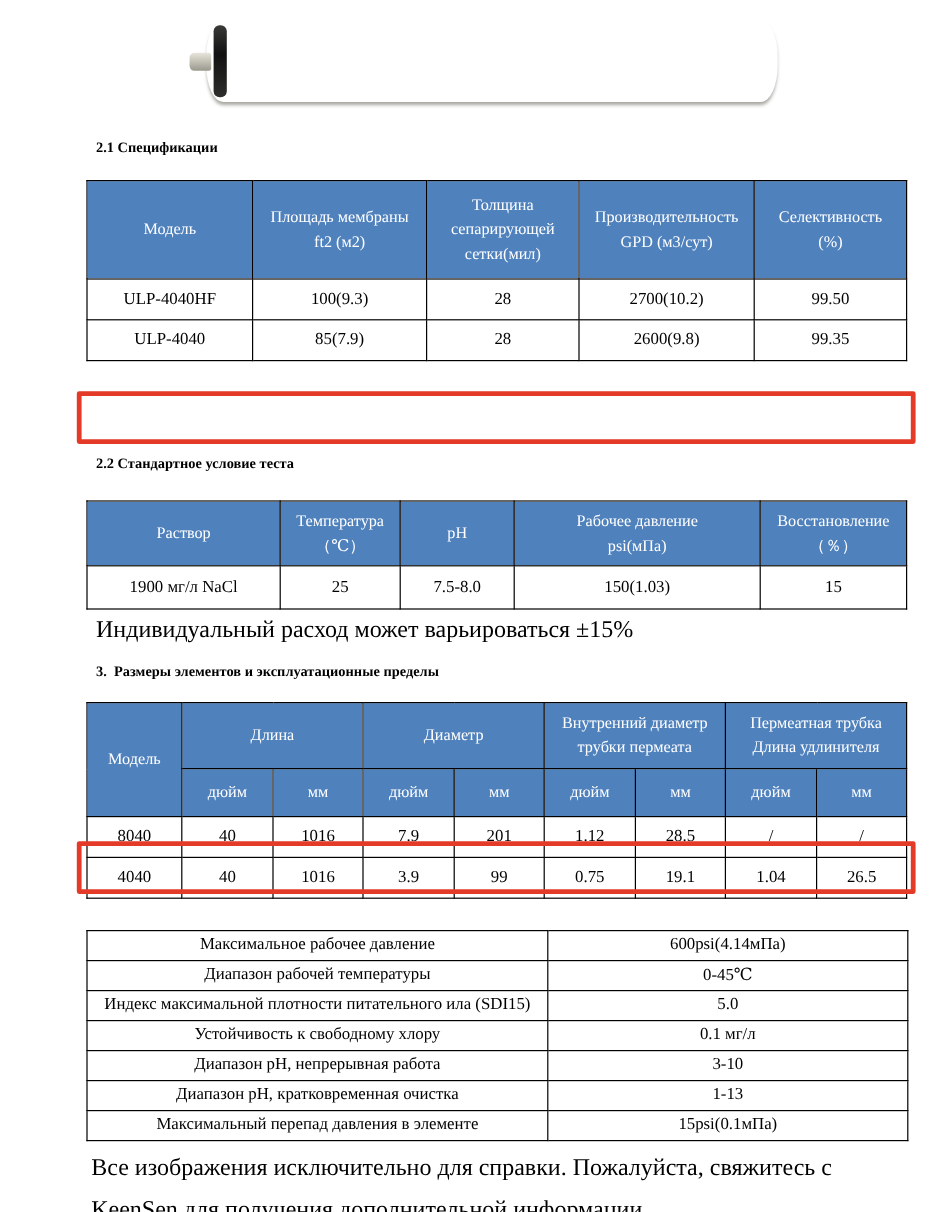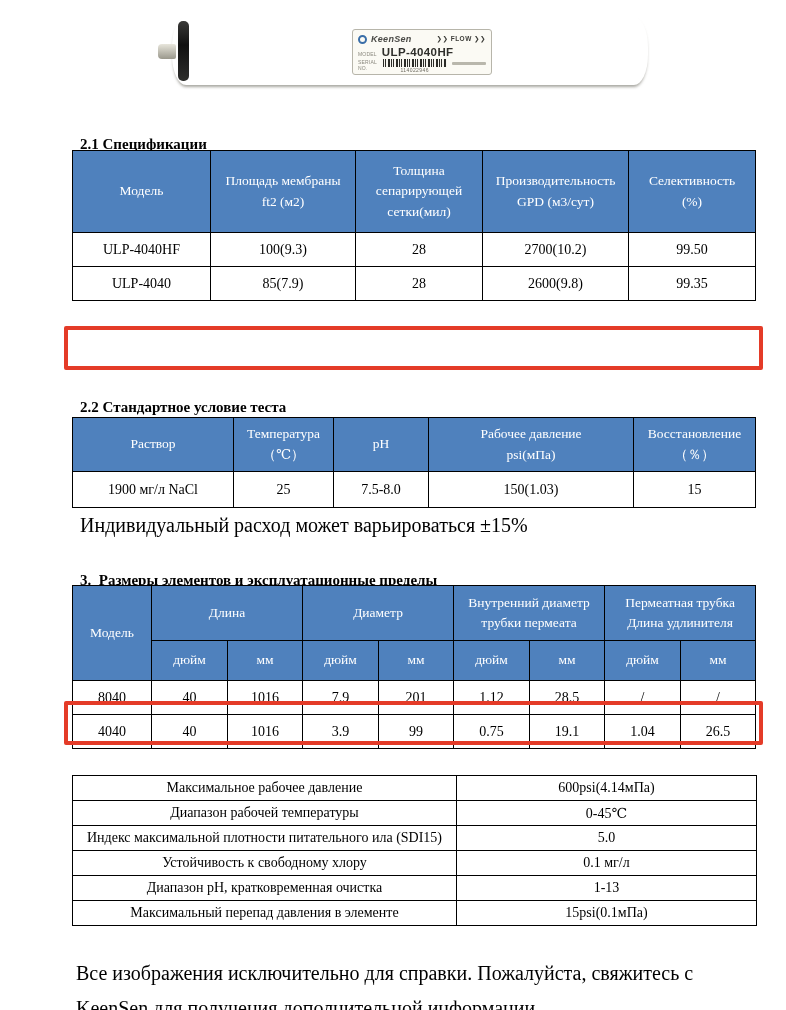--- a/index.html
+++ b/index.html
@@ -22,58 +22,39 @@
   .lblrow2{display:flex;align-items:baseline;gap:5px;margin-top:1px;}
   .tiny{font-size:5px;color:#8a887e;letter-spacing:.2px;}
   .model{font-size:11.5px;font-weight:bold;color:#2f2f2b;letter-spacing:.4px;}
   .lblrow3{display:flex;align-items:flex-start;gap:5px;margin-top:1px;}
   .bcwrap{display:flex;flex-direction:column;align-items:center;}
   .barcode{width:64px;height:8px;background:repeating-linear-gradient(90deg,#2b2b27 0 1px,#f6f5ef 1px 2px,#2b2b27 2px 3px,#f6f5ef 3px 5px,#2b2b27 5px 7px,#f6f5ef 7px 8px);}
   .serial{font-size:5px;color:#6e6c62;letter-spacing:.4px;}
   .blur-bar{margin-top:3px;width:52px;height:3px;background:#b9b7ac;border-radius:1px;}
 
   
-  .title{position:absolute;left:80px;font-size:15px;font-weight:bold;white-space:pre-wrap;margin-top:20px;}
+  .title{position:absolute;left:80px;font-size:12px;font-weight:bold;white-space:pre-wrap;}
   .plain{position:absolute;left:80px;font-size:20px;}
 
   
   table{border-collapse:collapse;table-layout:fixed;position:absolute;left:72px;}
   th,td{border:1px solid #000;text-align:center;vertical-align:middle;overflow:hidden;padding:1px 3px;}
   th{background:#4f81bd;color:#fff;font-weight:normal;font-size:13.5px;line-height:1.5;}
   td{font-size:14px;background:#fff;}
   .hl-box{position:absolute;border:4px solid #e43b28;border-radius:2px;box-sizing:border-box;pointer-events:none;}
 </style>
 </head>
 <body>
 
 <div class="page">
 
   <div class="photo">
     <div class="cyl"></div>
     <div class="nub"></div>
     <div class="cap"></div>
-    <div class="lbl">
-      <div class="lblrow1">
-        <span class="logo"></span>
-        <span class="brand">KeenSen</span>
-        <span class="flow">❯❯ FLOW ❯❯</span>
-      </div>
-      <div class="lblrow2">
-        <span class="tiny">MODEL</span>
-        <span class="model">ULP-4040HF</span>
-      </div>
-      <div class="lblrow3">
-        <span class="tiny">SERIAL NO.</span>
-        <span class="bcwrap">
-          <span class="barcode"></span>
-          <span class="serial">114022946</span>
-        </span>
-        <span class="blur-bar"></span>
-      </div>
-    </div>
   </div>
 
   <div class="title" style="top:116px;">2.1 Спецификации</div>
 
   <table style="top:150px;width:684px;">
     <colgroup>
         <col style="width:138px">
         <col style="width:145px">
         <col style="width:127px">
         <col style="width:146px">
@@ -247,20 +228,24 @@
     </tr>
     <tr style="height:25px;">
       <td>Индекс максимальной плотности питательного ила (SDI15)</td>
       <td>5.0</td>
     </tr>
     <tr style="height:25px;">
       <td>Устойчивость к свободному хлору</td>
       <td>0.1 мг/л</td>
     </tr>
     <tr style="height:25px;">
+      <td>Диапазон pH, непрерывная работа</td>
+      <td>3-10</td>
+    </tr>
+    <tr style="height:25px;">
       <td>Диапазон pH, кратковременная очистка</td>
       <td>1-13</td>
     </tr>
     <tr style="height:25px;">
       <td>Максимальный перепад давления в элементе</td>
       <td>15psi(0.1мПа)</td>
     </tr>
   </tbody>
     </table>
 

